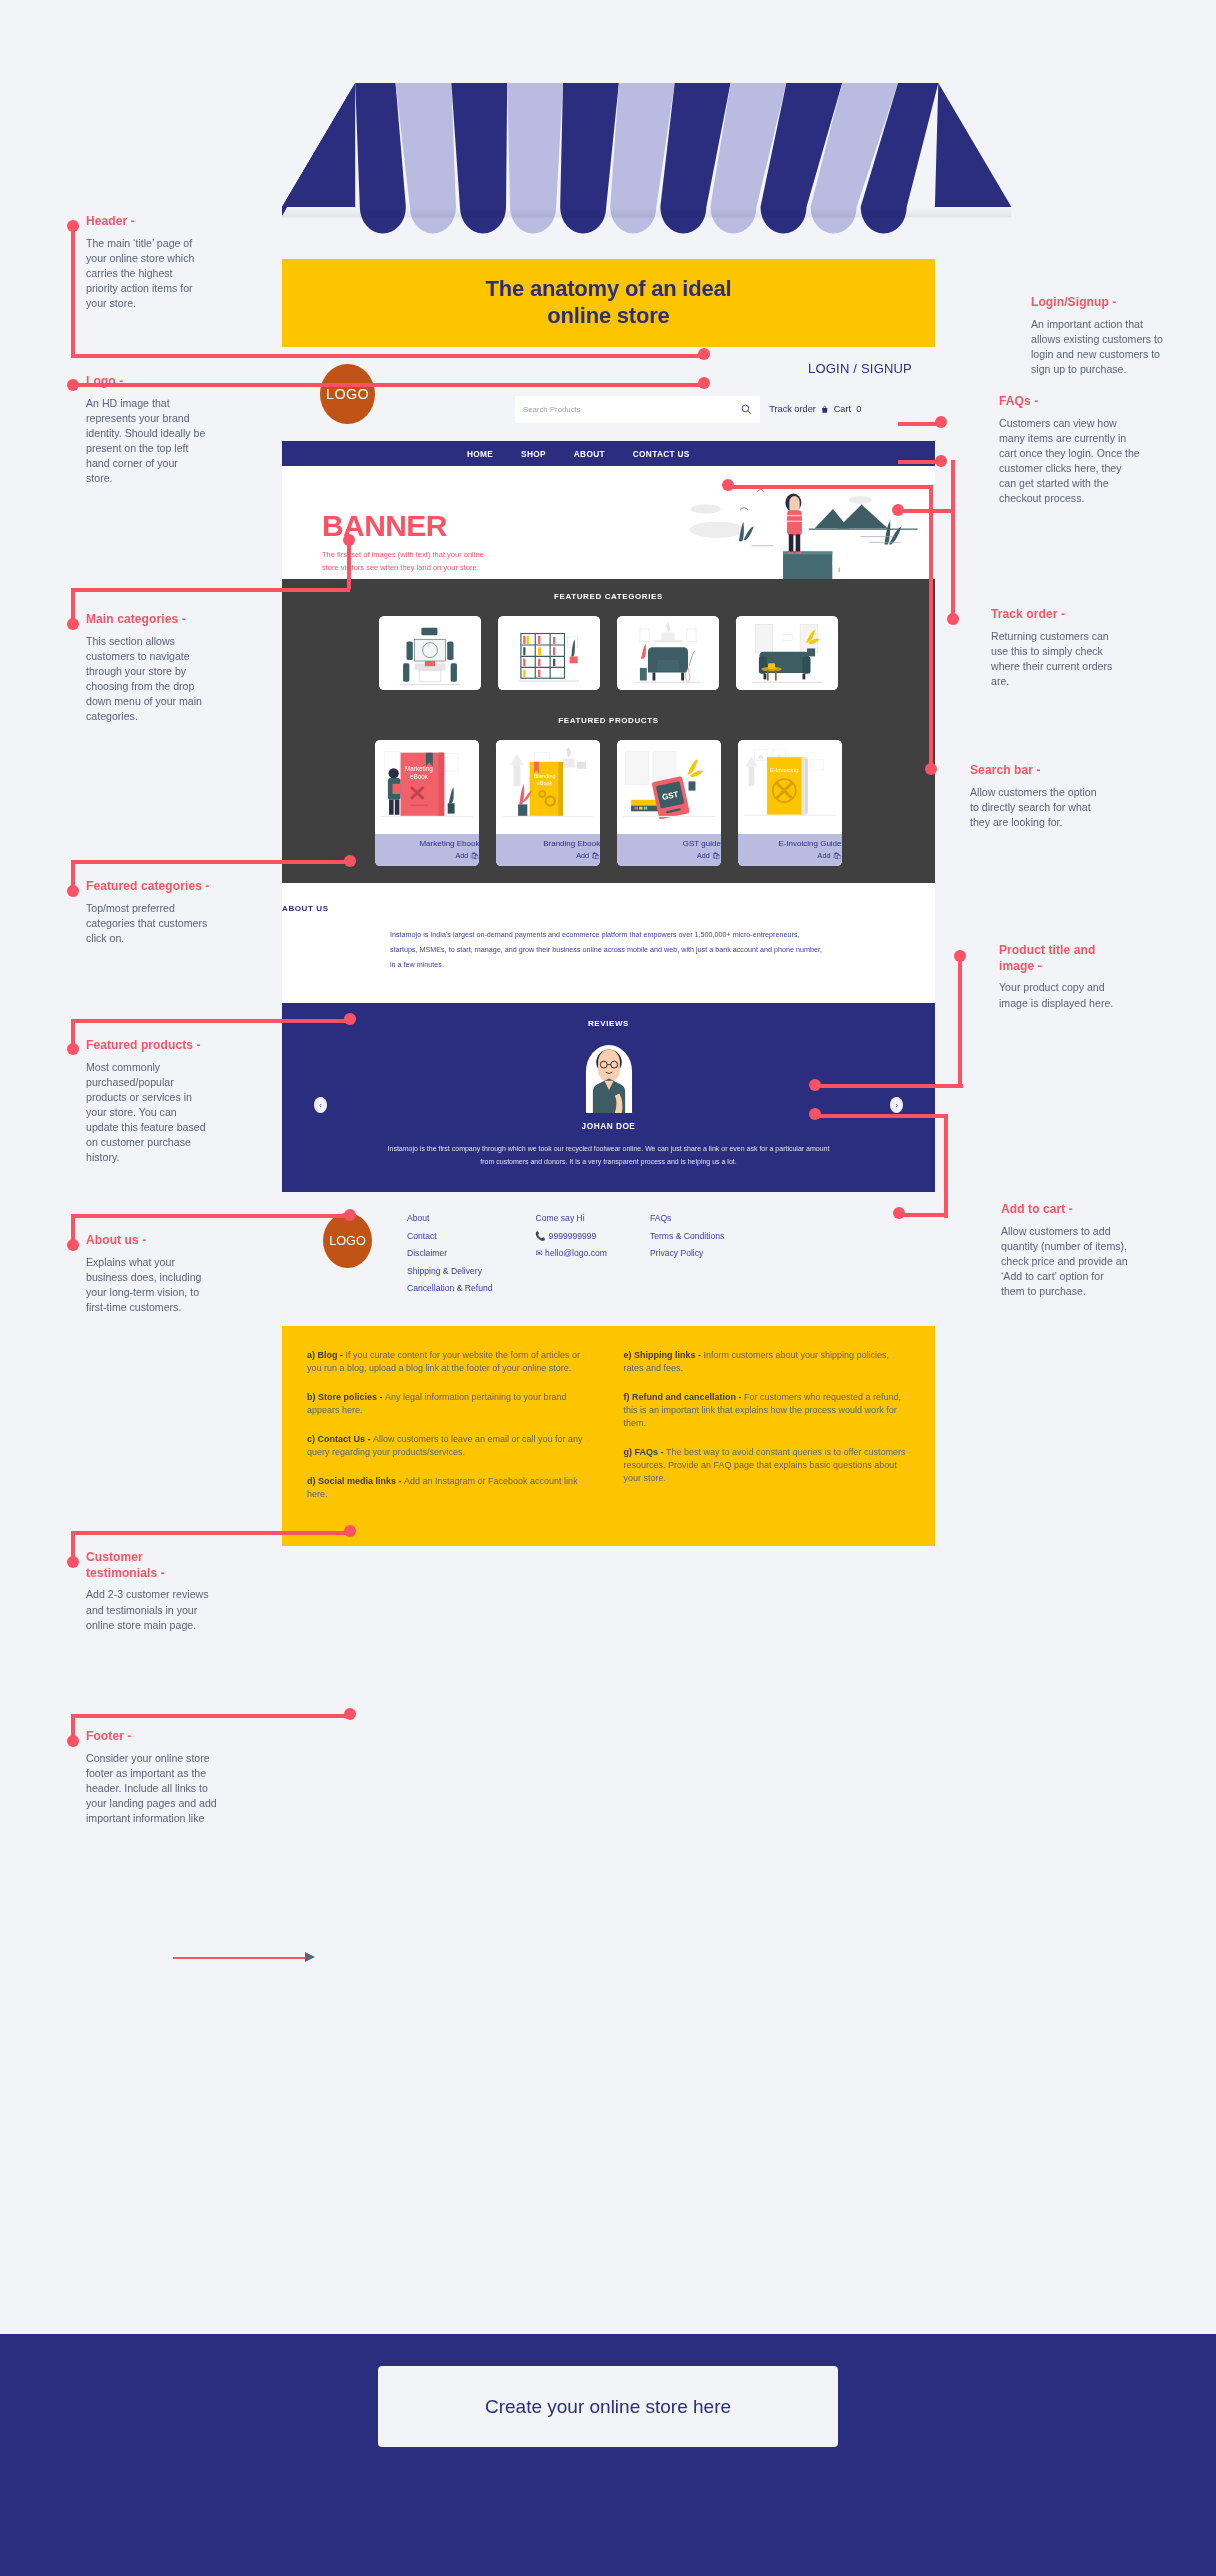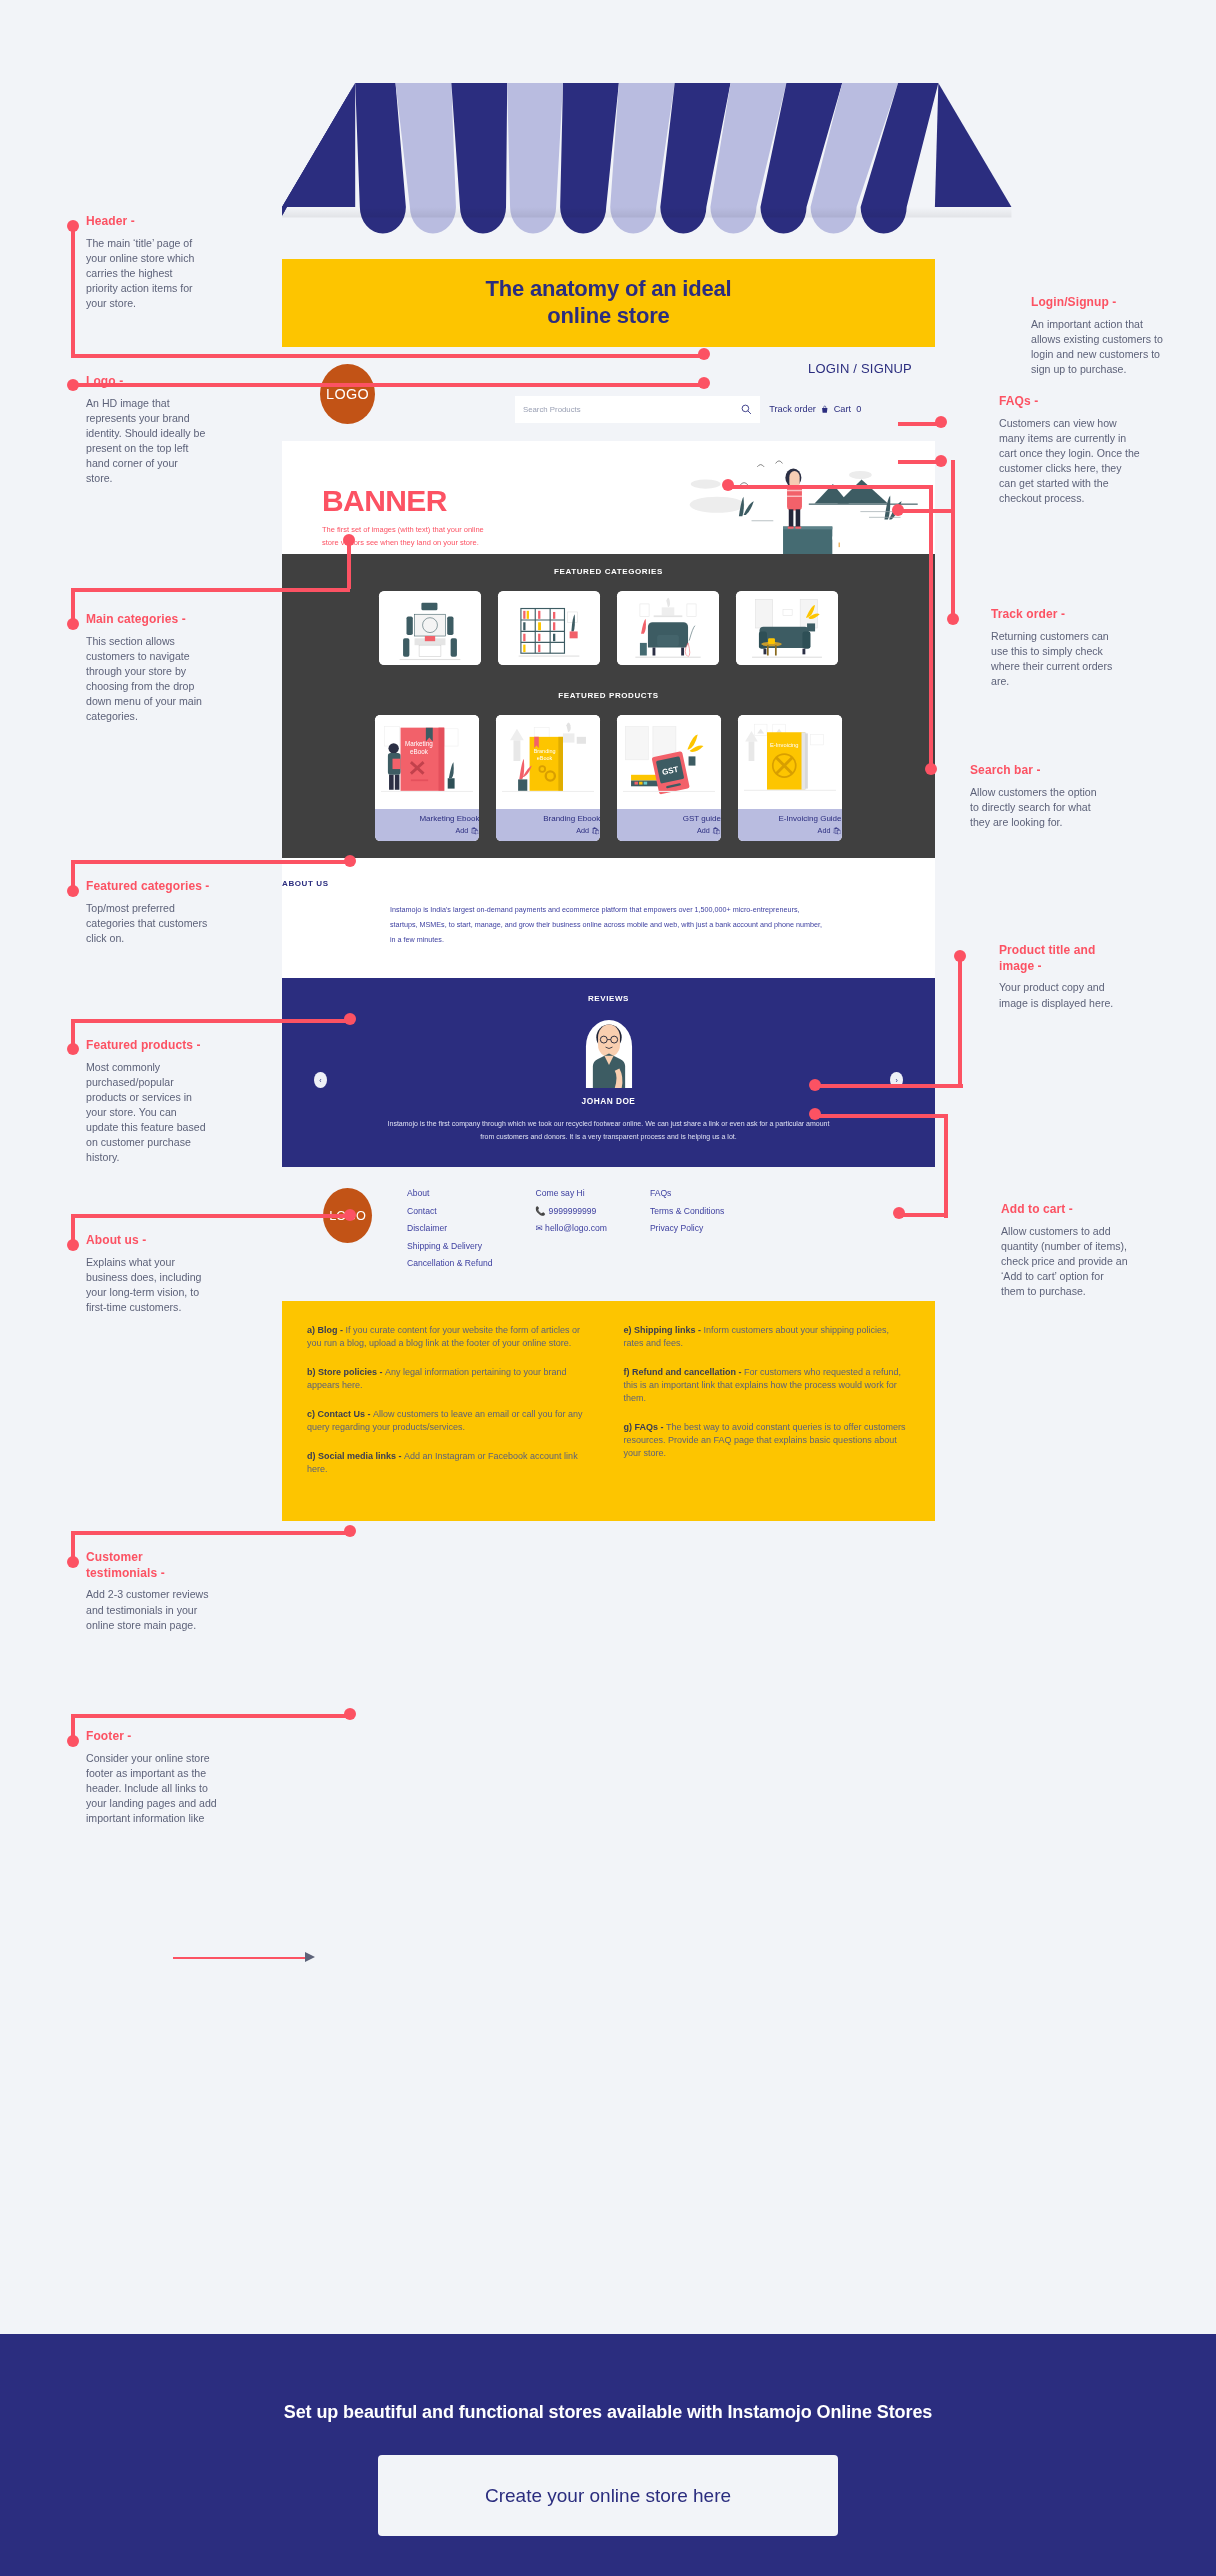--- a/index.html
+++ b/index.html
@@ -194,20 +194,26 @@
         <svg class="bagicon" viewBox="0 0 14 15">
           <path d="M2 5 h10 l-1 9 H3 Z" fill="#2b2d7f"></path>
           <path d="M5 5 V3.5 a2 2 0 0 1 4 0 V5" fill="none" stroke="#2b2d7f" stroke-width="1.2"></path>
         </svg>
         <span>Cart</span>
         <span>0</span>
       </div>
     </div>
   </div>
 
+  <div class="navbar">
+    <a>HOME</a>
+    <a>SHOP</a>
+    <a>ABOUT</a>
+    <a>CONTACT US</a>
+  </div>
 
   <div class="banner">
     <div class="banner-left">
       <div class="big">BANNER</div>
       <div class="sub">The first set of images (with text) that your online store visitors see when they land on your store.</div>
       <div class="arrows">
         <span>‹</span>
         <span>›</span>
       </div>
     </div>
@@ -645,16 +651,15 @@
 <div class="ann" style="left:999px; top:943px; width:129px;">
   <div class="ttl">Product title and image -</div>
   <div class="bdy">Your product copy and image is displayed here.</div>
 </div>
 <div class="ann" style="left:1001px; top:1202px; width:129px;">
   <div class="ttl">Add to cart -</div>
   <div class="bdy">Allow customers to add quantity (number of items), check price and provide an ‘Add to cart’ option for them to purchase.</div>
 </div>
 
 <div class="cta">
-  <h2>Set up beautiful and functional stores available with Instamojo Online Stores</h2>
   <button>Create your online store here</button>
 </div>
 
 
 </body></html>

